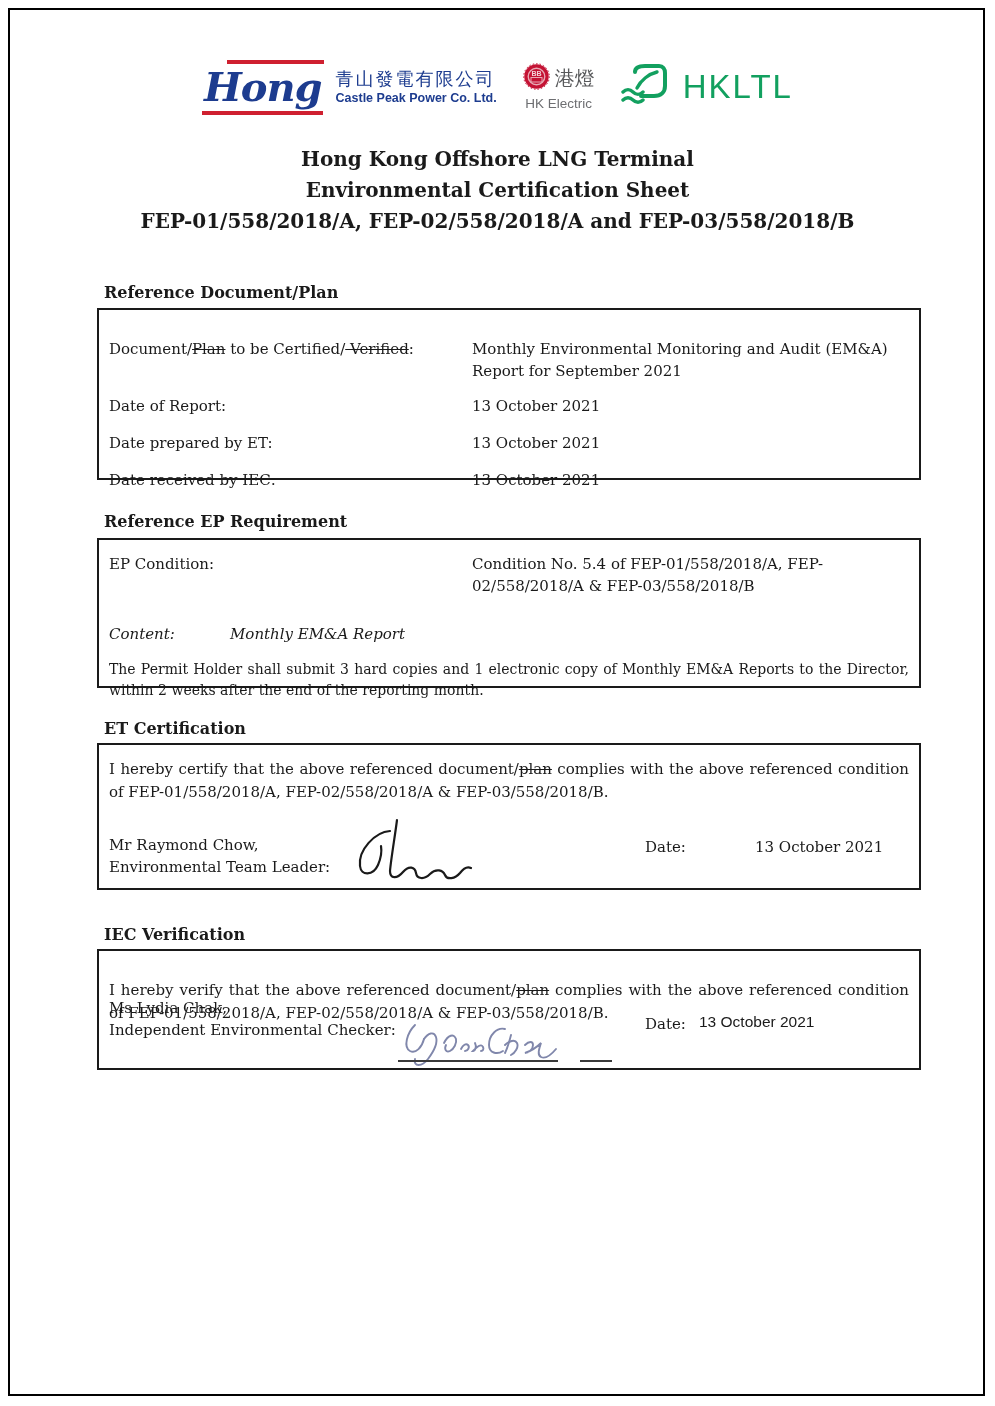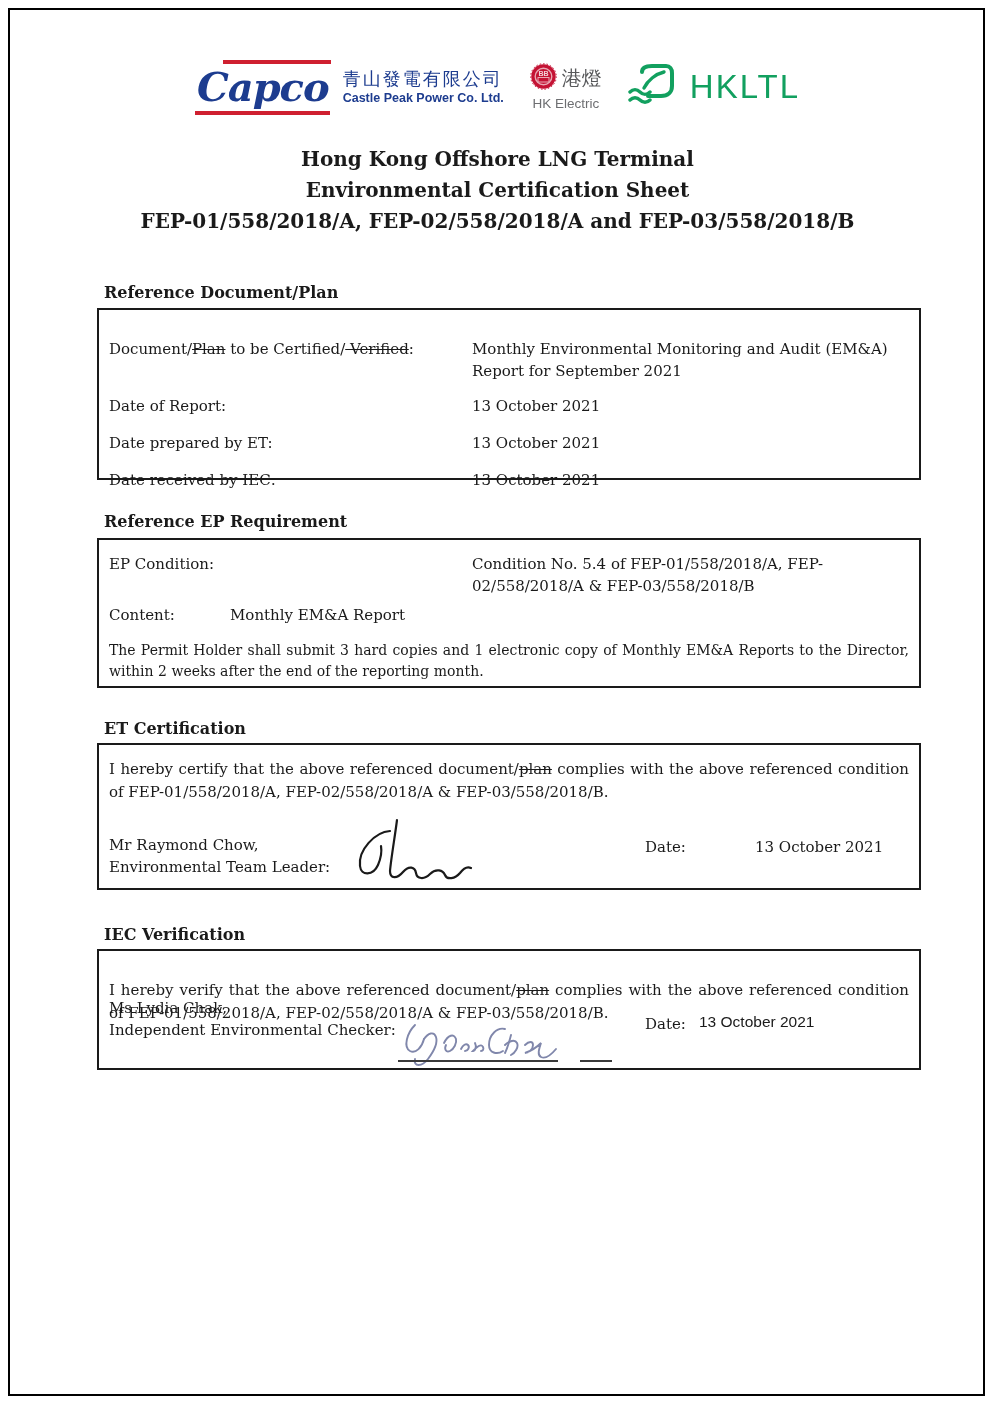--- a/index.html
+++ b/index.html
@@ -121,21 +121,21 @@
     font-size: 15px;
   }
   .box-inner { position: relative; padding: 28px 10px; }
 
   .row { display: flex; margin-bottom: 15px; line-height: 22px; }
   .row:last-child { margin-bottom: 0; }
   .row-label { width: 363px; flex-shrink: 0; }
   .row-value { width: 450px; }
   .struck { text-decoration: line-through; }
 
-  .content-row { display: flex; margin-top: 7px; line-height: 22px; }
+  .content-row { display: flex; font-style: italic; margin-top: 26px; line-height: 22px; }
   .content-label { width: 121px; flex-shrink: 0; }
 
   .note-para {
     margin-top: 14px;
     font-size: 14px;
     line-height: 21px;
     text-align: justify;
   }
   .statement {
     font-size: 15px;
@@ -152,21 +152,21 @@
   .sig-line { position: absolute; height: 2px; background: #3a3a3a; }
 </style>
 </head>
 <body>
 
 <div class="page">
   <div class="border-frame"></div>
 
   <div class="logos">
     <div class="capco">
-      <div class="capco-wordmark">Capco</div>
+      <div class="capco-wordmark">Hong</div>
       <div class="capco-names">
         <span class="capco-cn">青山發電有限公司</span>
         <span class="capco-en">Castle Peak Power Co. Ltd.</span>
       </div>
     </div>
     <div class="hkelec">
       <div class="hkelec-top">
         <span>
           <svg width="27" height="27" viewBox="0 0 27 27">
             <circle cx="13.5" cy="13.5" r="12.2" fill="#c41334"></circle>

